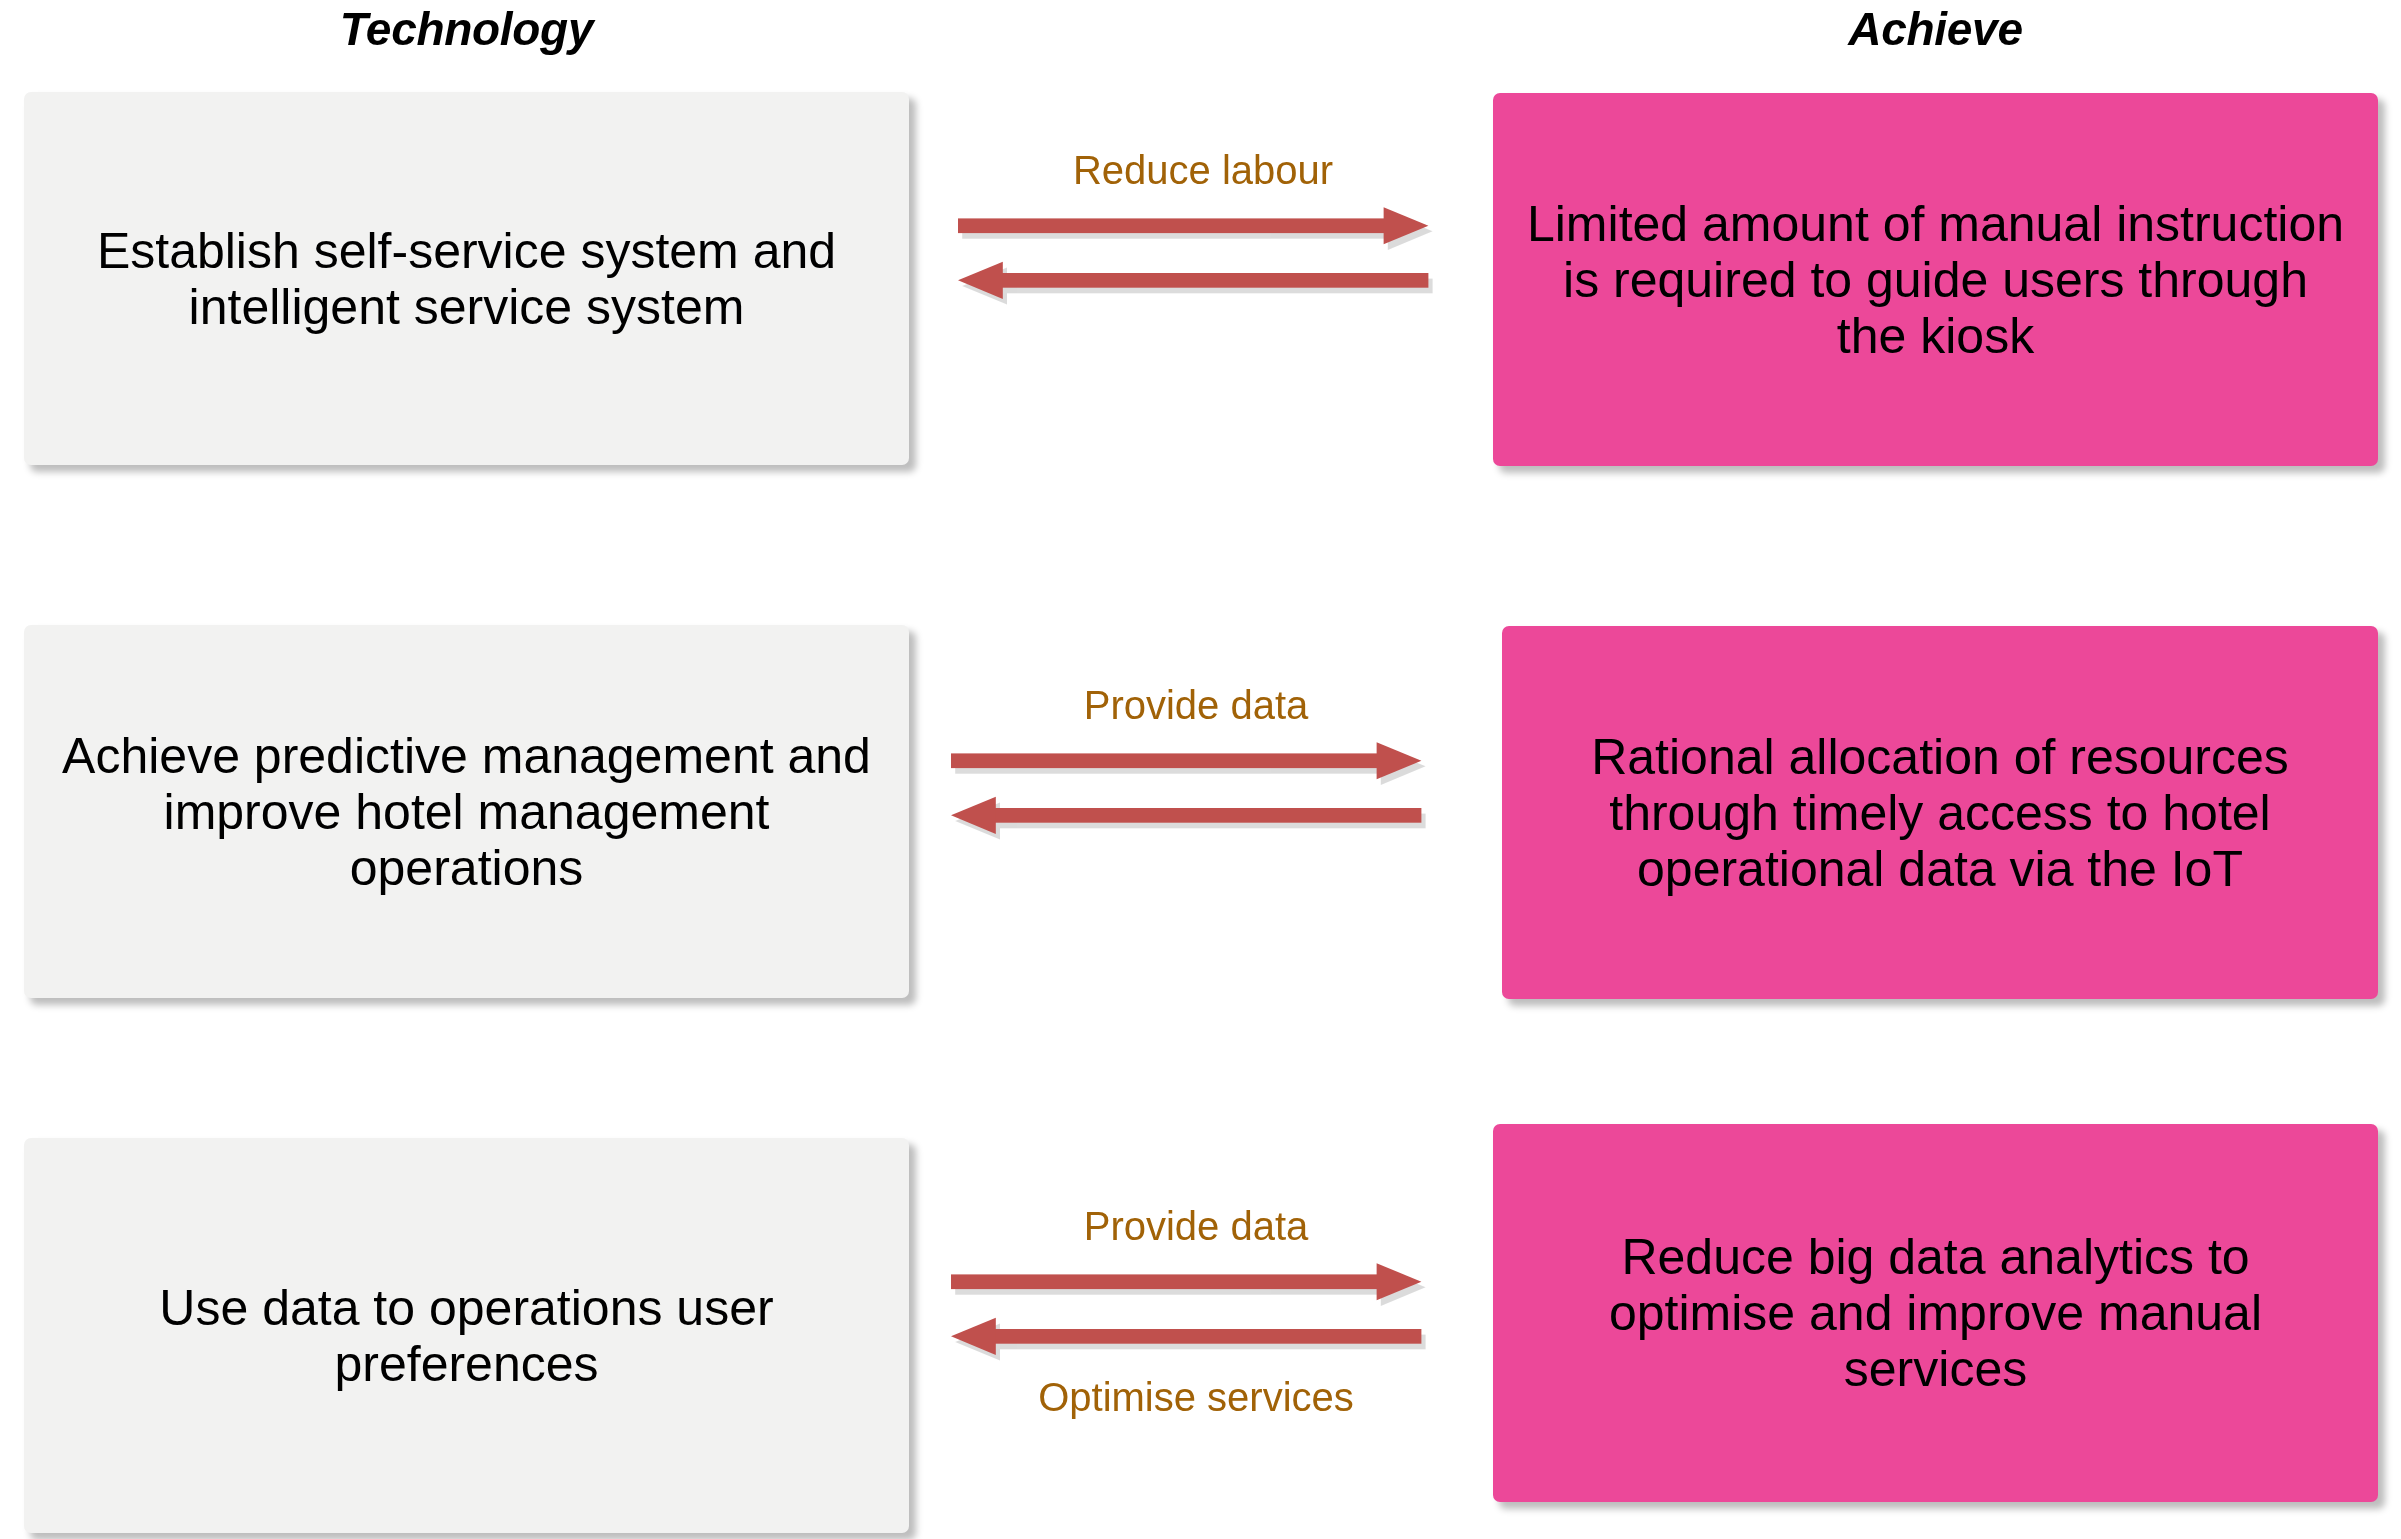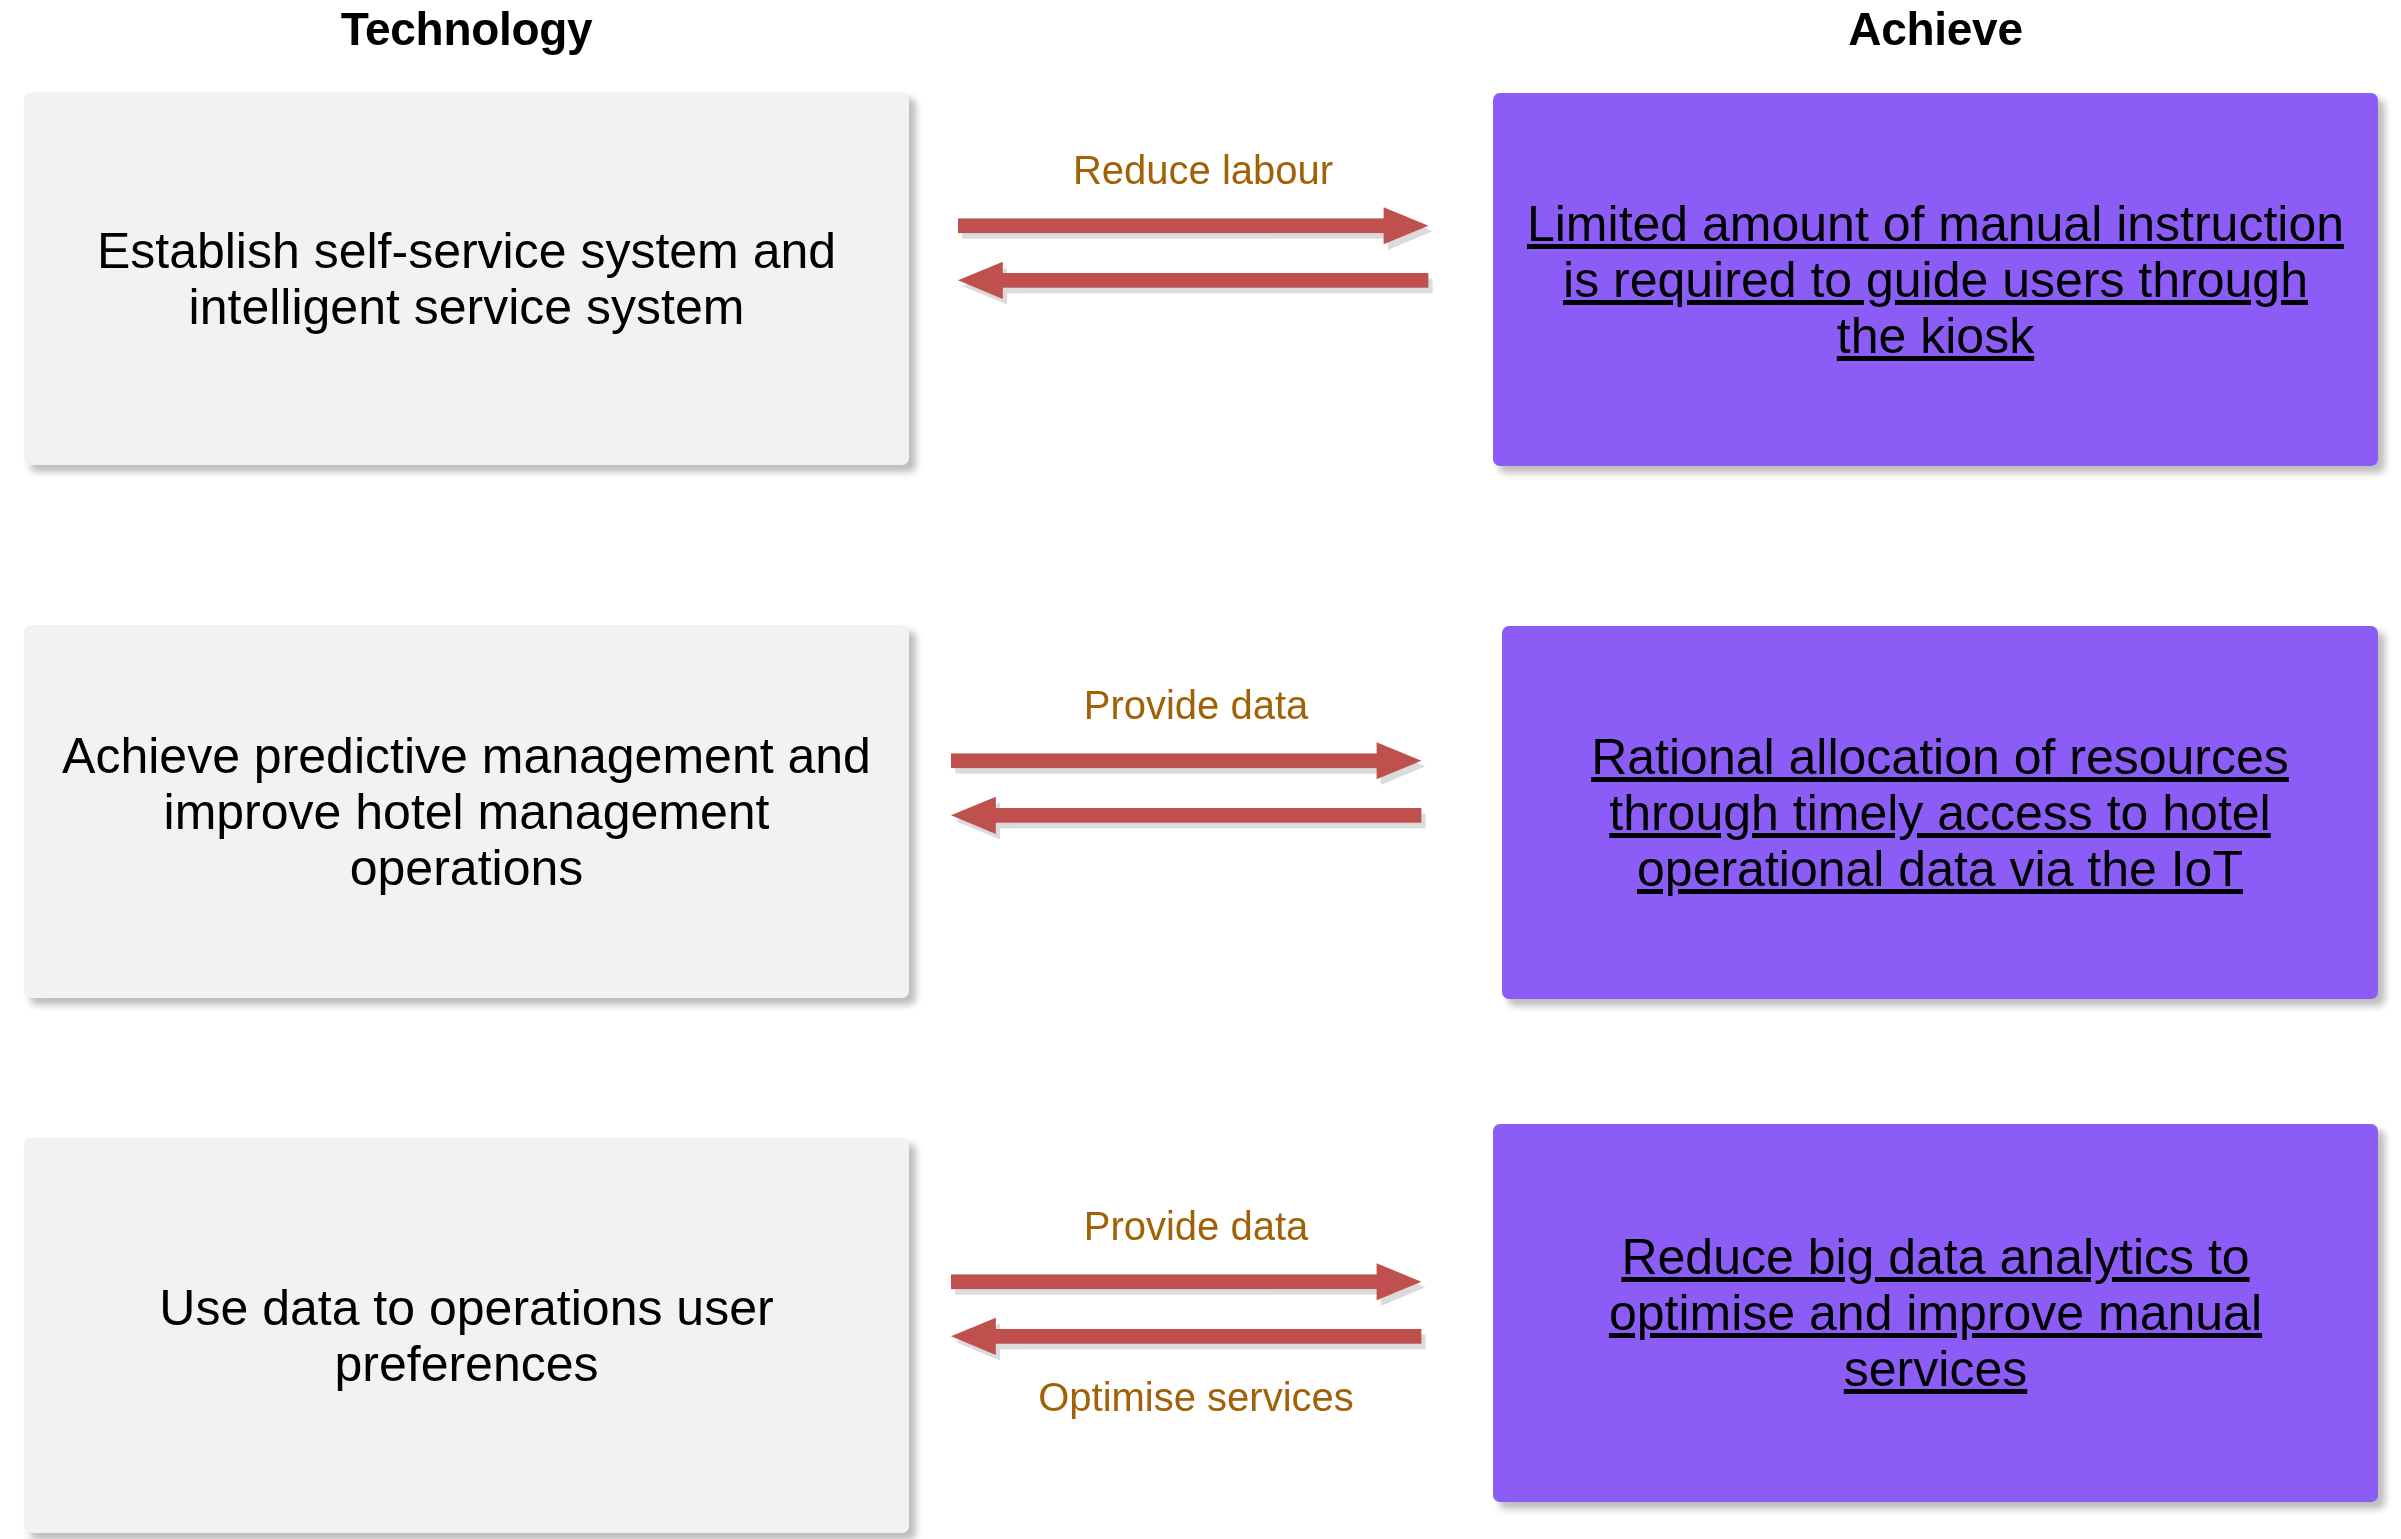--- a/index.html
+++ b/index.html
@@ -17,20 +17,21 @@
 
   
   .col-header {
     position: absolute;
     font-size: 46px;
     font-weight: bold;
     color: #000000;
     text-align: center;
     letter-spacing: -0.3px;
     line-height: 1;
+    font-style: italic;
   }
   #header-technology { left: 24px;   top: 5.6px;  width: 885px; }
   #header-services   { left: 1493px; top: 5.6px;  width: 885px; }
 
   
   .box {
     position: absolute;
     box-sizing: border-box;
     display: flex;
     align-items: center;
@@ -40,22 +41,21 @@
     padding: 14px 29px;
     color: #000000;
     font-size: 50px;
     line-height: 1.12;
     box-shadow: 6.3px 6.3px 7.7px rgba(0,0,0,0.26);
   }
   .box-tech {
     background: #f2f2f1;
   }
   .box-svc {
-    background: #8b5cf6;
-    text-decoration: underline;
+    background: #ec4899;
   }
 
   
   #box-tech-1 { left: 24px;   top: 92px;  width: 885px; height: 373px; }
   #box-svc-1  { left: 1493px; top: 93px;  width: 885px; height: 373px; }
   
   #box-tech-2 { left: 24px;   top: 625px;  width: 885px; height: 373px; }
   #box-svc-2  { left: 1502px; top: 626px;  width: 876px; height: 373px; }
   
   #box-tech-3 { left: 24px;   top: 1138px; width: 885px; height: 395px; }

